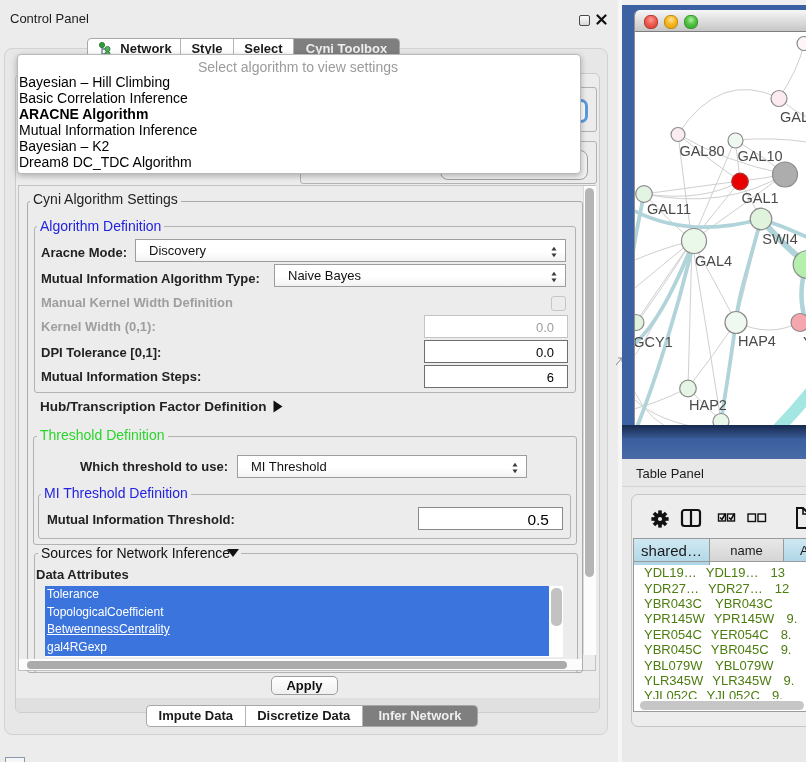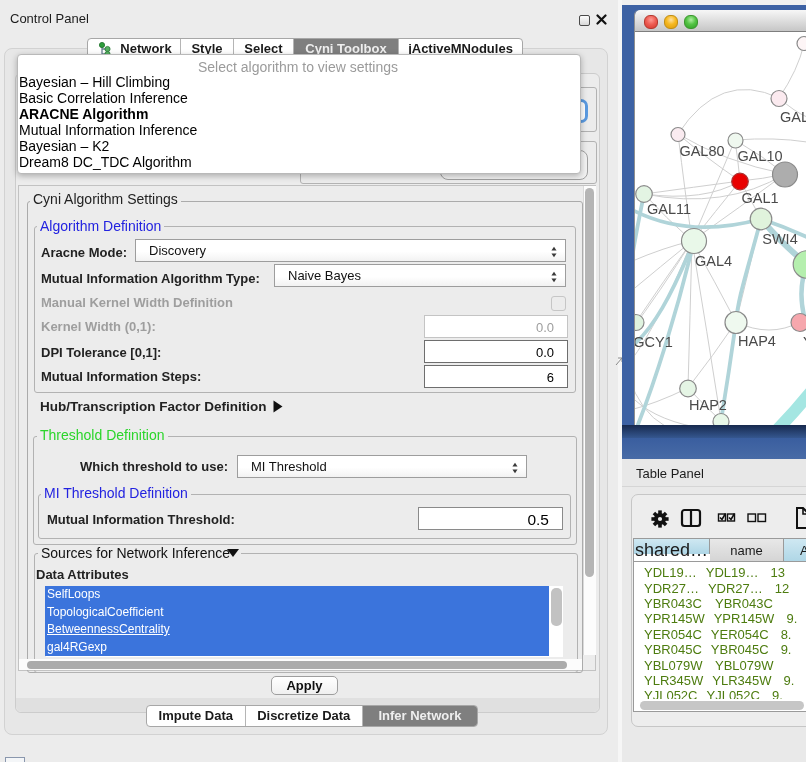--- a/index.html
+++ b/index.html
@@ -52,21 +52,20 @@
   <div style="width:93px;padding-left:24px;position:relative;">
     <svg style="position:absolute;left:11px;top:3px;" width="14" height="15" viewBox="0 0 14 15">
       <path d="M3 4 L3 12 M3 7 L7 7 M3 12 L7 12" stroke="#6b7f93" stroke-width="1.3" fill="none"></path>
       <circle cx="3" cy="3" r="2.6" fill="#2e9e3c" stroke="#1c6f28" stroke-width="0.8"></circle>
       <circle cx="8.5" cy="7" r="2.6" fill="#57b063" stroke="#2a7a37" stroke-width="0.8"></circle>
       <circle cx="8.5" cy="12" r="2.6" fill="#57b063" stroke="#2a7a37" stroke-width="0.8"></circle>
     </svg>Network</div>
   <div style="width:53px;">Style</div>
   <div style="width:60px;">Select</div>
   <div class="sel" style="width:105px;">Cyni Toolbox</div>
-  <div style="width:123px;">jActiveMNodules</div>
 </div>
 
 <div class="abs" style="left:18px;top:185px;width:578px;height:486px;border:1px solid #c2c2c2;box-sizing:border-box;"></div>
 
 <div class="abs" style="left:583px;top:186px;width:12px;height:469px;background:#fcfcfc;border-left:1px solid #dadada;"></div>
 <div class="abs" style="left:584.5px;top:188px;width:9px;height:389px;background:#b5b5b5;border-radius:5px;"></div>
 
 <div class="grp" style="left:27px;top:201px;width:554px;height:470px;border-color:#ababab;"></div>
 <div class="grplbl" style="left:30px;top:193px;color:#222;">Cyni Algorithm Settings</div>
 
@@ -125,21 +124,21 @@
 
 <div class="lbl" style="left:47px;top:512px;">Mutual Information Threshold:</div>
 <div class="fld" style="left:418px;top:507px;width:145px;height:23px;border:1px solid #8a8a8a;color:#000;font-size:15.5px;padding-top:3px;">0.5</div>
 
 <div class="grp" style="left:34px;top:553px;width:542px;height:118px;"></div>
 <div class="grplbl" style="left:38px;top:546.5px;color:#111;font-size:14px;">Sources for Network Inference&nbsp;&nbsp;</div>
 <div class="abs" style="left:227px;top:549px;width:0;height:0;border-left:6.5px solid transparent;border-right:6.5px solid transparent;border-top:8px solid #111;"></div>
 <div class="lbl" style="left:36px;top:567px;">Data Attributes</div>
 
 <div class="abs" style="left:46px;top:586px;width:517px;height:71px;background:#fff;"></div>
-<div class="lirow" style="top:586px;">SelfLoops</div>
+<div class="lirow" style="top:586px;">Tolerance</div>
 <div class="lirow" style="top:603.6px;">TopologicalCoefficient</div>
 <div class="lirow" style="top:621.2px;text-decoration:underline;">BetweennessCentrality</div>
 <div class="lirow" style="top:638.8px;">gal4RGexp</div>
 <div class="abs" style="left:550.5px;top:588px;width:11px;height:38px;background:#c2c2c2;border-radius:5px;"></div>
 
 <div class="abs" style="left:19px;top:659px;width:563px;height:11px;background:#fcfcfc;"></div>
 <div class="abs" style="left:27px;top:660.5px;width:540px;height:8px;background:#ababab;border-radius:4px;"></div>
 
 <div class="abs" style="left:271px;top:676px;width:67px;height:19px;background:linear-gradient(#ffffff,#f0f0f0);border:1px solid #9e9e9e;border-radius:5px;box-sizing:border-box;text-align:center;font-size:13px;font-weight:bold;line-height:17px;color:#111;">Apply</div>
 
@@ -301,21 +300,21 @@
   <g stroke="#111" fill="none" stroke-width="1.4">
     <rect x="102" y="10" width="7.5" height="7.5"></rect>
     <rect x="112" y="10" width="7.5" height="7.5"></rect>
   </g>
 
   <path d="M151 4 L157 4 L163 10 L163 24 L151 24 Z" fill="none" stroke="#111" stroke-width="2"></path>
   <path d="M157 4 L157 10 L163 10" fill="none" stroke="#111" stroke-width="1.6"></path>
 </svg>
 
 <div class="abs" style="left:633px;top:538px;width:173px;height:174px;background:#fff;border:1px solid #9a9a9a;border-right:none;box-sizing:border-box;"></div>
-<div class="abs" style="left:634px;top:539px;width:76px;height:15px;background:linear-gradient(#cfe8f2,#aed6e6);border-right:1px solid #9a9a9a;box-sizing:border-box;text-align:center;font-size:18px;line-height:23px;color:#1a1a1a;">shared…</div>
+<div class="abs" style="left:634px;top:539px;width:76px;height:26px;background:linear-gradient(#cfe8f2,#aed6e6);border-right:1px solid #9a9a9a;box-sizing:border-box;text-align:center;font-size:15px;line-height:23px;color:#1a1a1a;">shared…</div>
 <div class="abs" style="left:710px;top:539px;width:74px;height:23px;background:linear-gradient(#e8e8e8,#d4d4d4);border-right:1px solid #9a9a9a;box-sizing:border-box;text-align:center;font-size:13px;line-height:23px;color:#1a1a1a;">name</div>
 <div class="abs" style="left:784px;top:539px;width:22px;height:23px;background:linear-gradient(#cfe8f2,#aed6e6);box-sizing:border-box;overflow:hidden;">
     <span style="position:absolute;left:16px;top:4px;font-size:13px;color:#1a1a1a;">A</span>
   </div>
 <div class="abs" style="left:634px;top:561px;width:172px;height:1px;background:#9a9a9a;"></div>
 
 <div class="abs" style="left:634px;top:565.2px;width:142px;font-size:13px;color:#4d7c0f;line-height:15.4px;">
   <div style="display:flex;">
       <div style="width:76px;padding-left:10px;box-sizing:border-box;">YDL19…</div>
       <div style="width:74px;padding-left:9px;box-sizing:border-box;">YDL19…</div>

